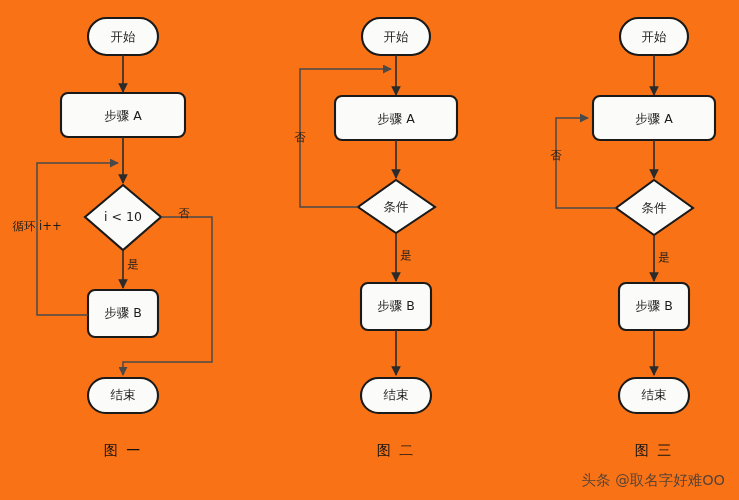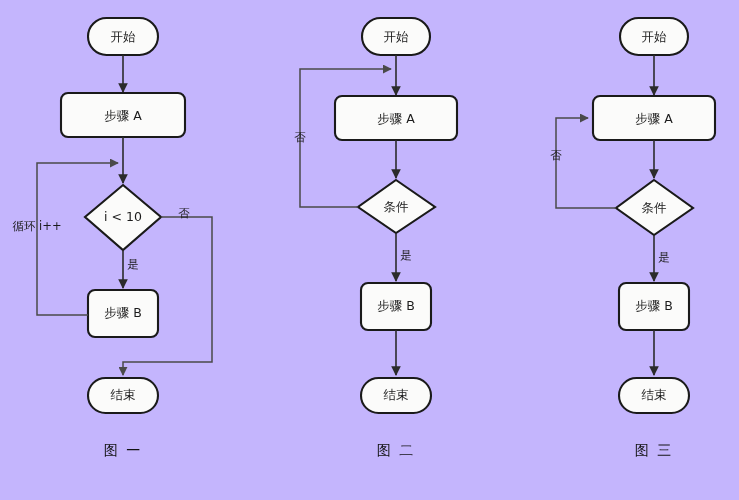--- a/index.html
+++ b/index.html
@@ -63,21 +63,21 @@
     font-size: 14.5px;
     color: #3b3b3b;
     opacity: 0.85;
     white-space: nowrap;
     font-family: "DejaVu Sans", "Liberation Sans", sans-serif;
   }
 </style>
 </head>
 <body>
 
-<div id="canvas" style="background: #c4b5fd;">
+<div id="canvas" style="background: #f97316;">
 
   <svg id="flow-svg" viewBox="0 0 739 500">
     <defs>
       <marker id="arrow" viewBox="0 0 10 10" refX="9" refY="5" markerWidth="6" markerHeight="6" orient="auto-start-reverse">
         <path d="M 0 0 L 10 5 L 0 10 z" fill="#2b2b2b"></path>
       </marker>
       <marker id="arrow-gray" viewBox="0 0 10 10" refX="9" refY="5" markerWidth="6" markerHeight="6" orient="auto-start-reverse">
         <path d="M 0 0 L 10 5 L 0 10 z" fill="#4a4a4a"></path>
       </marker>
     </defs>
@@ -204,14 +204,15 @@
       <g>
         <rect class="shape-stroke" x="619" y="378" width="70" height="35" rx="17.5" ry="17.5"></rect>
         <text class="node-label" x="654" y="395.5">结束</text>
       </g>
 
       <text class="caption-label" x="654" y="451">图 三</text>
     </g>
 
   </svg>
 
+  <div class="watermark">头条 @取名字好难OO</div>
 
 </div>
 
 </body></html>

